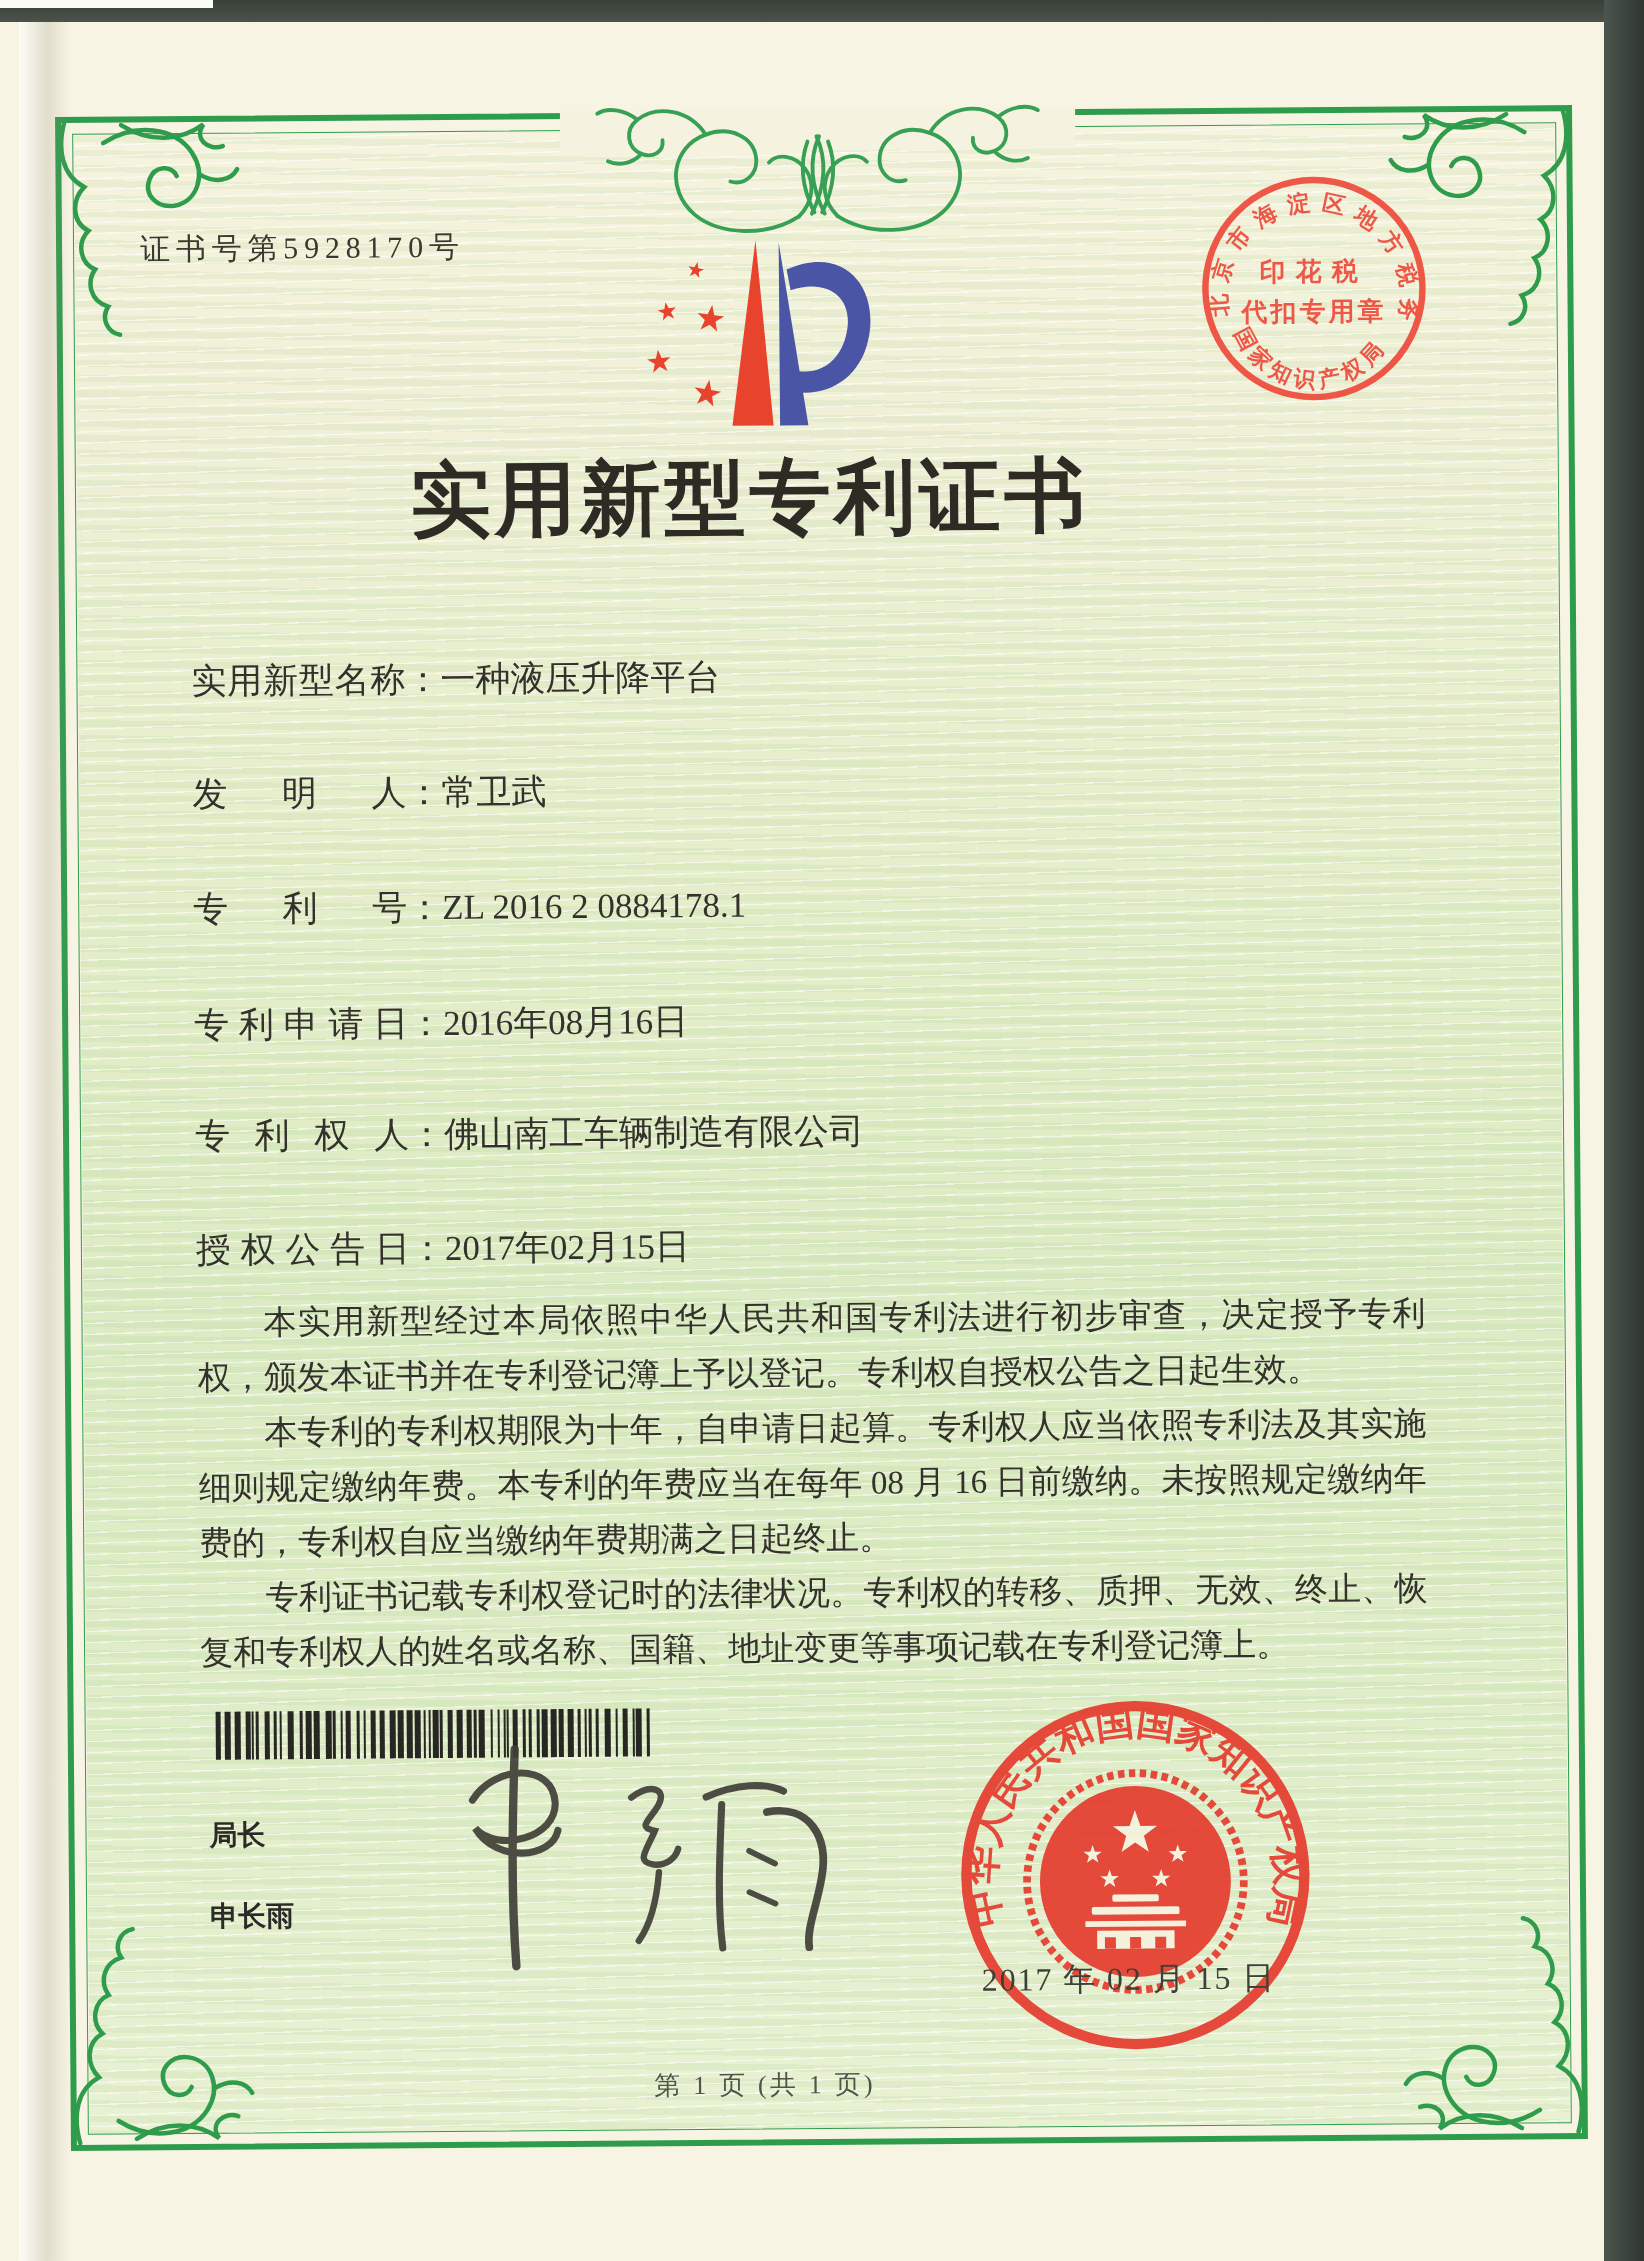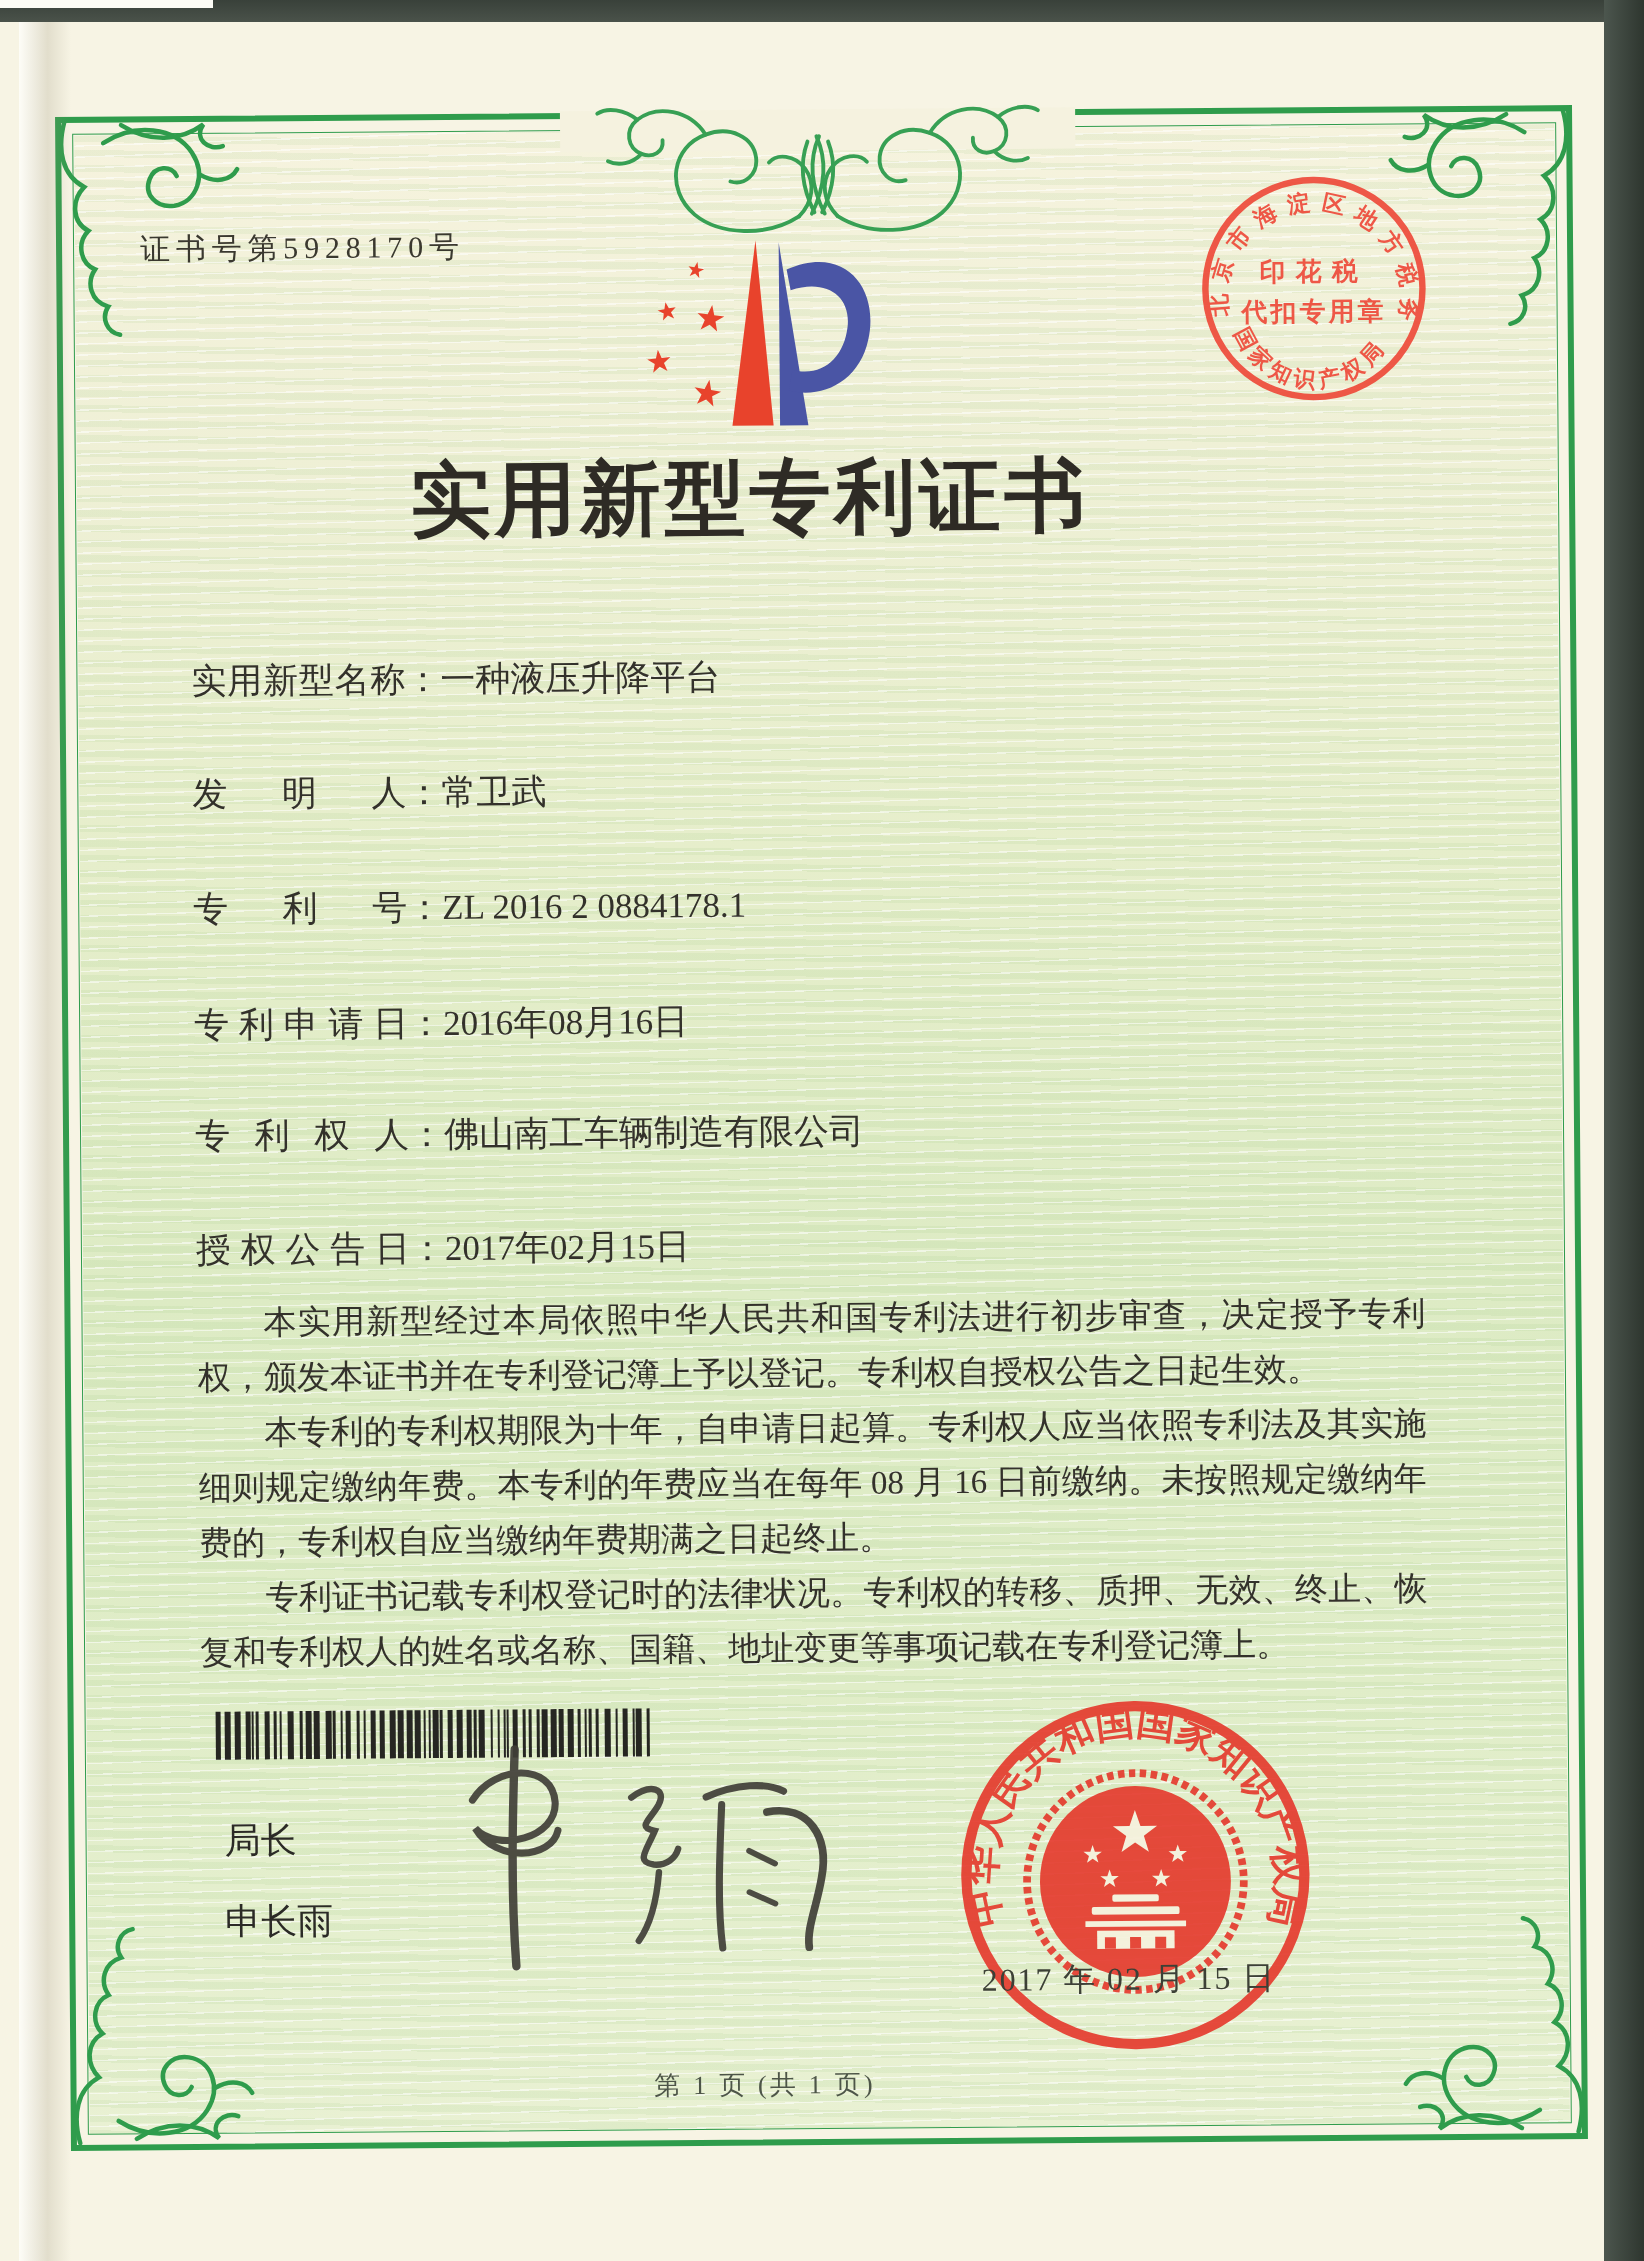--- a/index.html
+++ b/index.html
@@ -31,22 +31,22 @@
   .certno{position:absolute;left:147px;top:224px;font-size:30px;letter-spacing:5.8px;
           color:#3a382f;white-space:nowrap;}
   .title{position:absolute;left:245px;top:444px;width:1019px;text-align:center;
          font-size:81px;font-weight:700;letter-spacing:3.9px;color:#2e2b25;white-space:nowrap;}
   .frow{position:absolute;left:195px;font-size:35px;color:#33312b;white-space:nowrap;}
   .flabel{display:inline-block;width:214px;text-align:justify;text-align-last:justify;}
   .paras{position:absolute;left:196px;top:1291px;width:1228px;}
   .paras p{margin:0;text-indent:2em;text-align:justify;font-size:33px;line-height:55px;color:#33312b;}
   .barcode{position:absolute;left:211px;top:1707px;width:445px;height:48px;}
   .barcode i{position:absolute;top:0;bottom:0;background:#262622;}
-  .signer{position:absolute;left:219px;font-family:"Liberation Sans","DejaVu Sans",sans-serif;
-          font-weight:400;font-size:36px;color:#2b2a26;}
+  .signer{position:absolute;left:204px;font-family:"Liberation Sans","DejaVu Sans",sans-serif;
+          font-weight:700;font-size:28px;color:#2b2a26;}
   .sig-svg{position:absolute;left:413px;top:1734px;}
   .seal-date{position:absolute;left:975px;top:1960px;font-size:32px;letter-spacing:1.9px;
              color:#3c4036;white-space:nowrap;z-index:9;}
   .footer{position:absolute;left:564px;top:2067px;width:387px;text-align:center;
           font-size:26px;letter-spacing:3.2px;color:#4d5548;white-space:nowrap;}
   .stamp-svg{position:absolute;opacity:.9;}
   svg text{font-family:"Liberation Serif","DejaVu Serif",serif;}
 </style>
 </head>
 <body>

